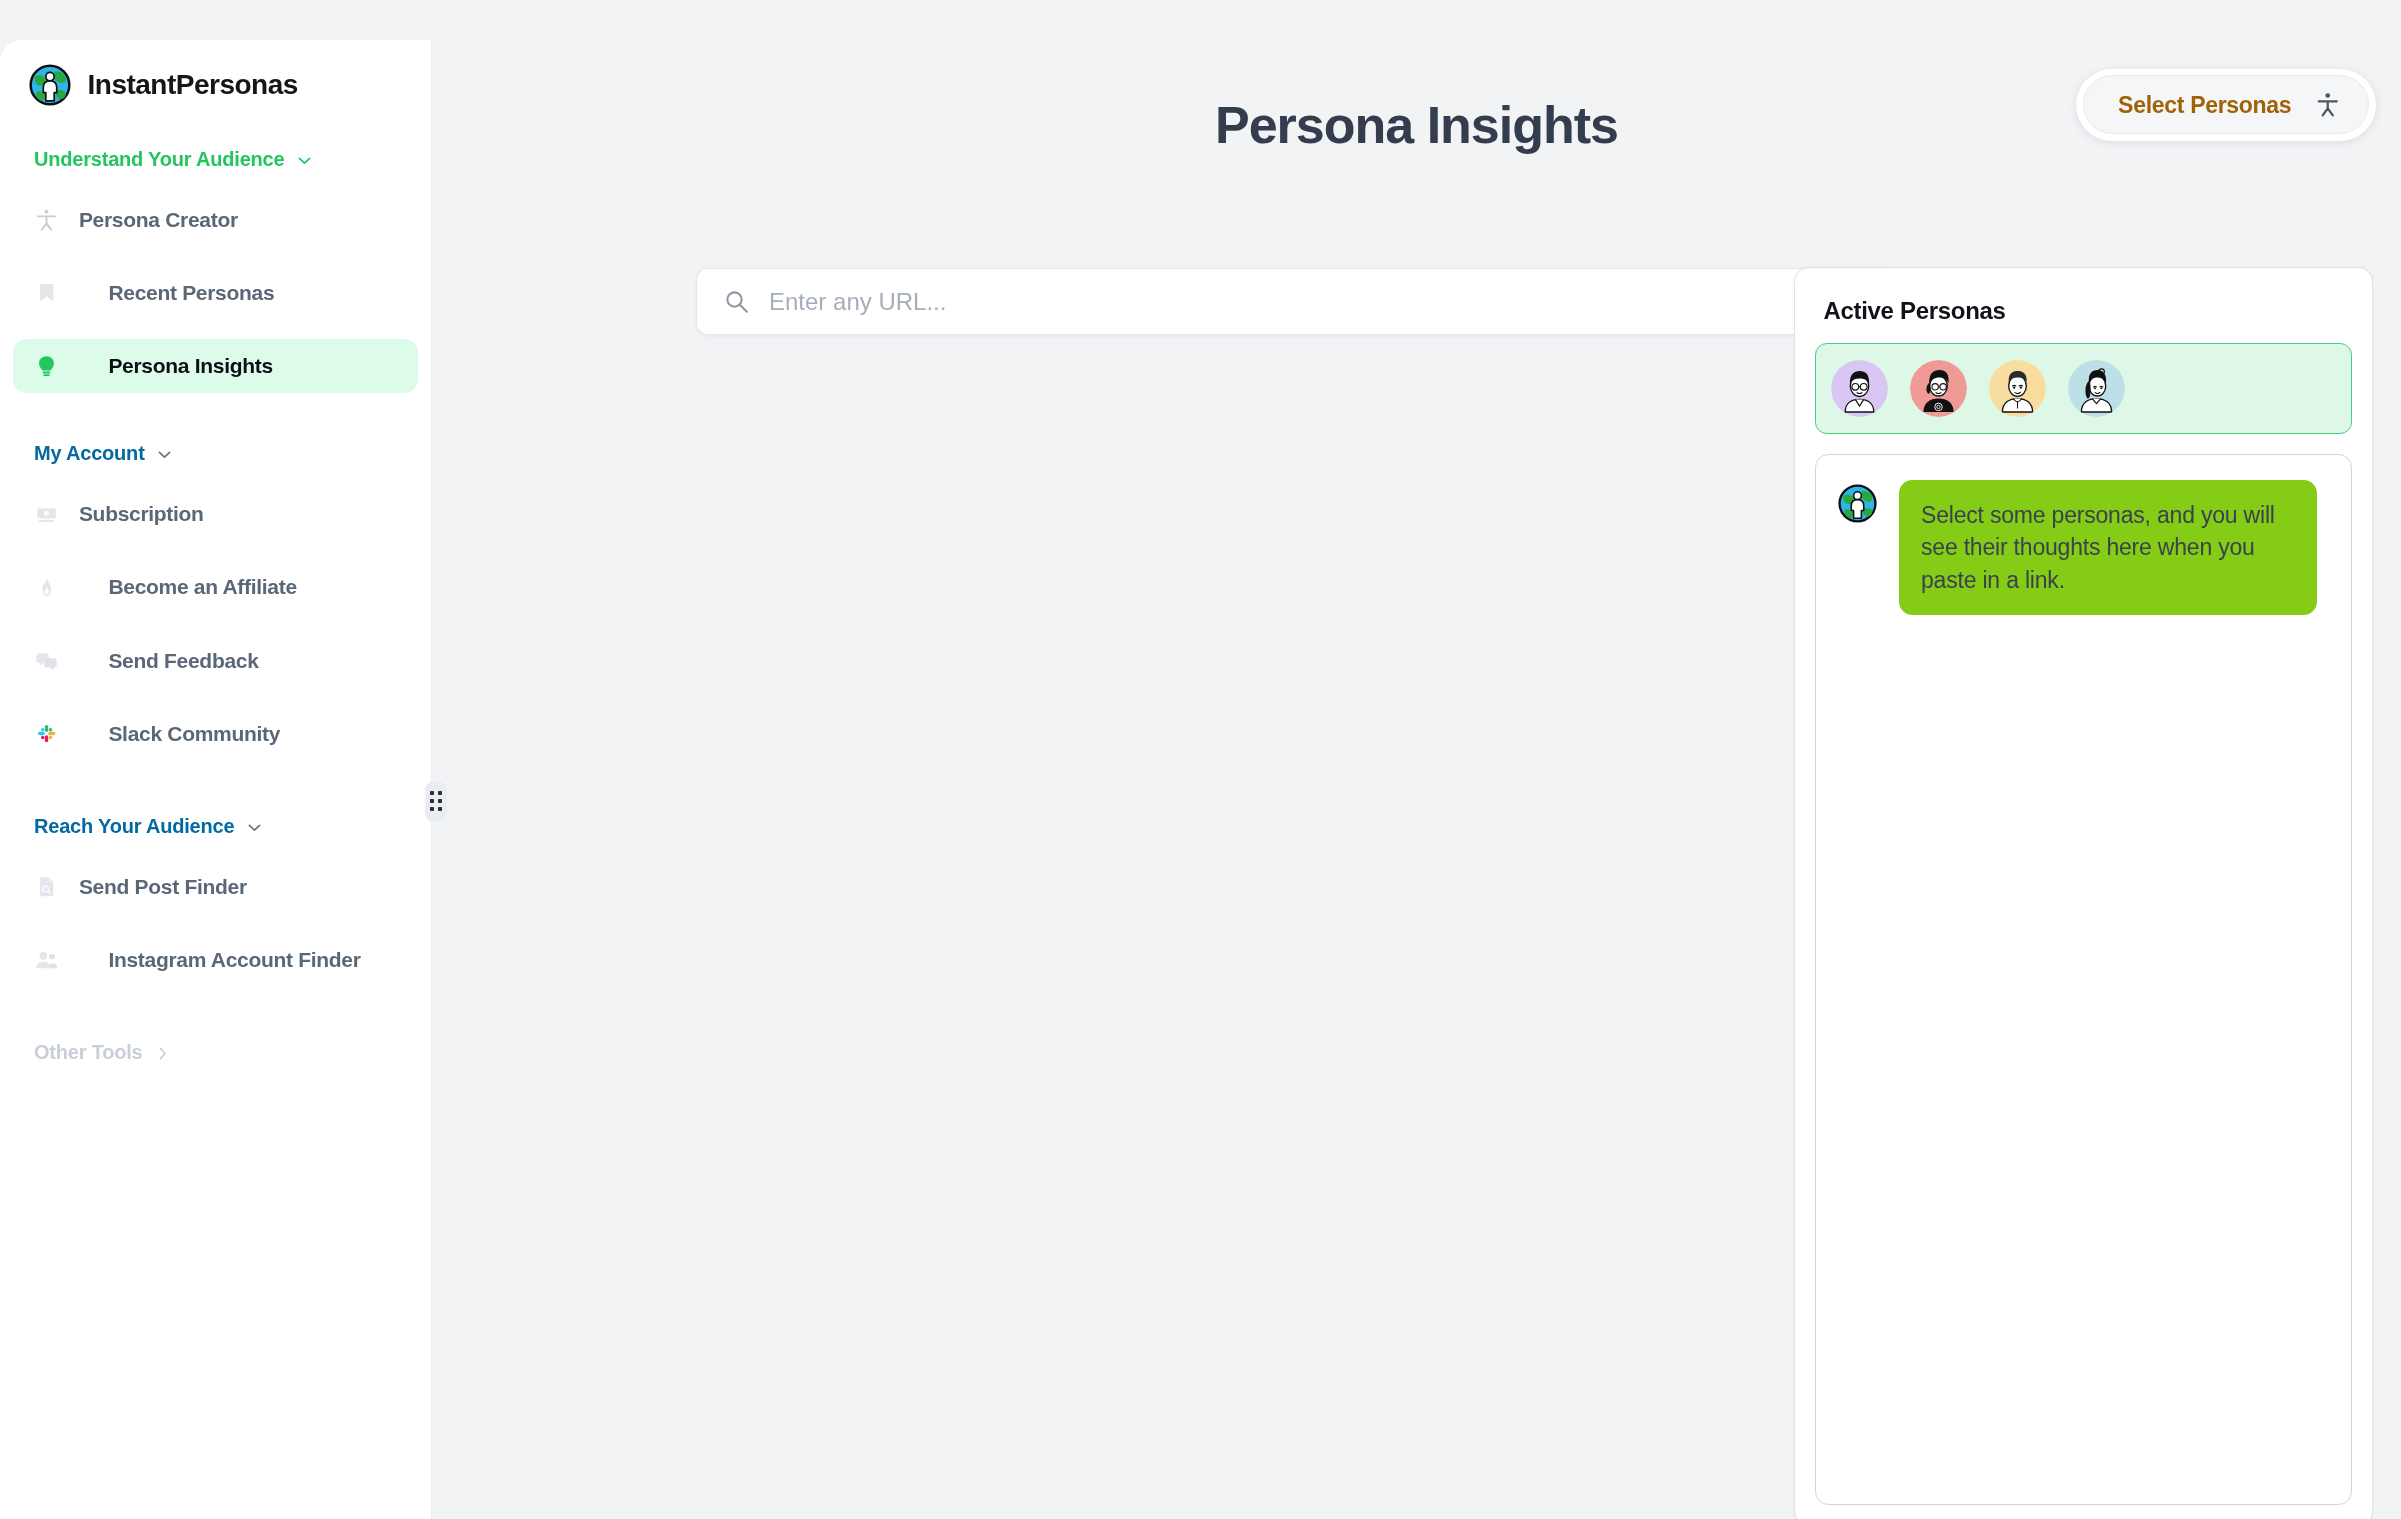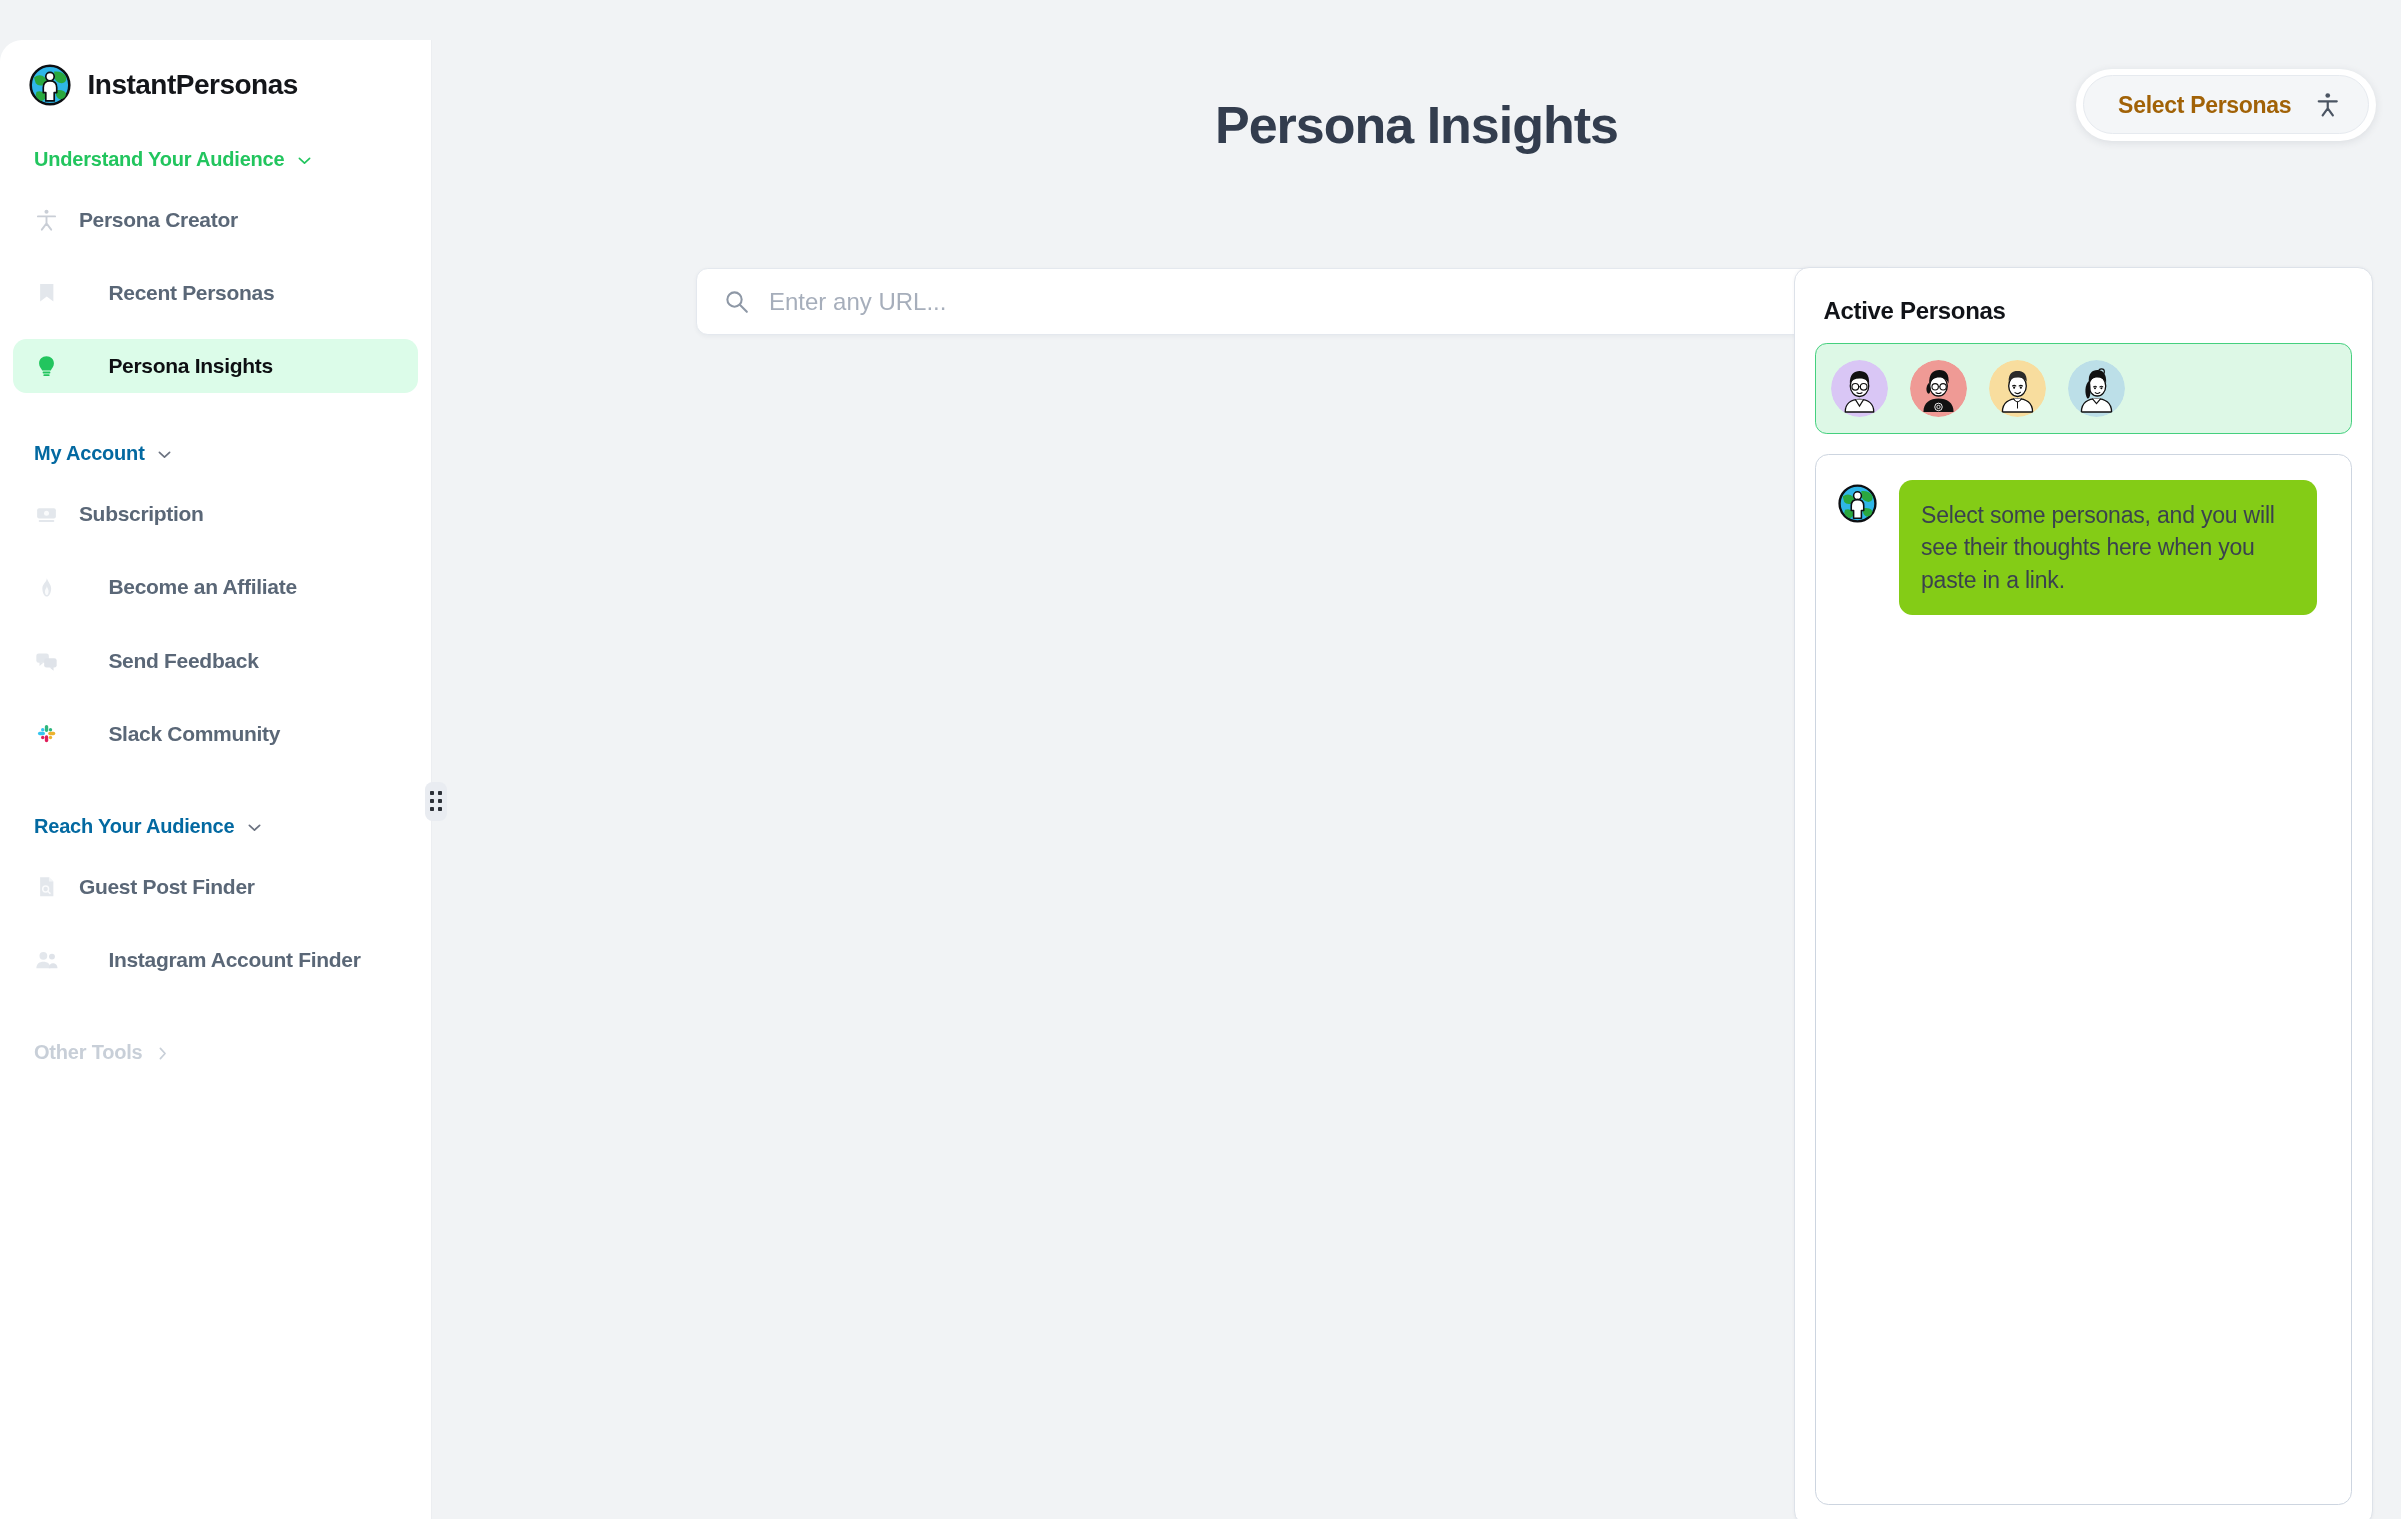--- a/index.html
+++ b/index.html
@@ -337,21 +337,21 @@
 
       <div class="nav-item">
         <span class="ico">
           <svg viewBox="0 0 32 32" width="23.5" height="23.5">
               <path d="M7 3 H19 L25 9 V29 H7 Z" fill="#e3e7ec"></path>
               <path d="M19 3 V9 H25 Z" fill="#f3f5f7"></path>
               <circle cx="14.5" cy="19" r="4" fill="none" stroke="#fafbfc" stroke-width="2"></circle>
               <path d="M17.4 22 L20.5 25" stroke="#fafbfc" stroke-width="2" stroke-linecap="round"></path>
             </svg>
         </span>
-        <span>Guest Post Finder</span>
+        <span>Send Post Finder</span>
       </div>
 
       <div class="nav-item">
         <span class="ico">
           <svg viewBox="0 0 32 32" width="25" height="25">
               <circle cx="12" cy="10" r="5" fill="#e3e7ec"></circle>
               <path d="M3 26 C3 20 7 17.5 12 17.5 C17 17.5 21 20 21 26 Z" fill="#e3e7ec"></path>
               <circle cx="23" cy="11" r="3.8" fill="#dfe3e9"></circle>
               <path d="M19 26 C19 21.5 21.5 19.5 24 19.5 C27.5 19.5 30 21.5 30 26 Z" fill="#dfe3e9"></path>
             </svg>

